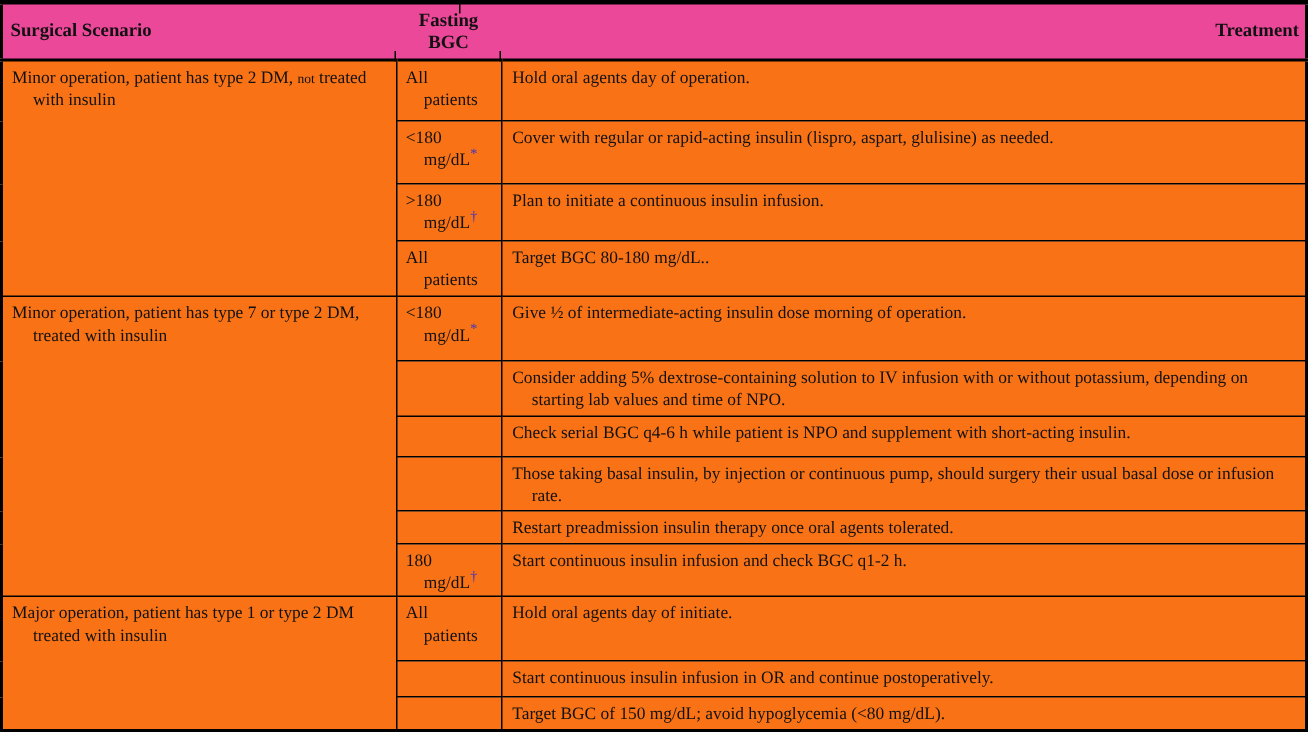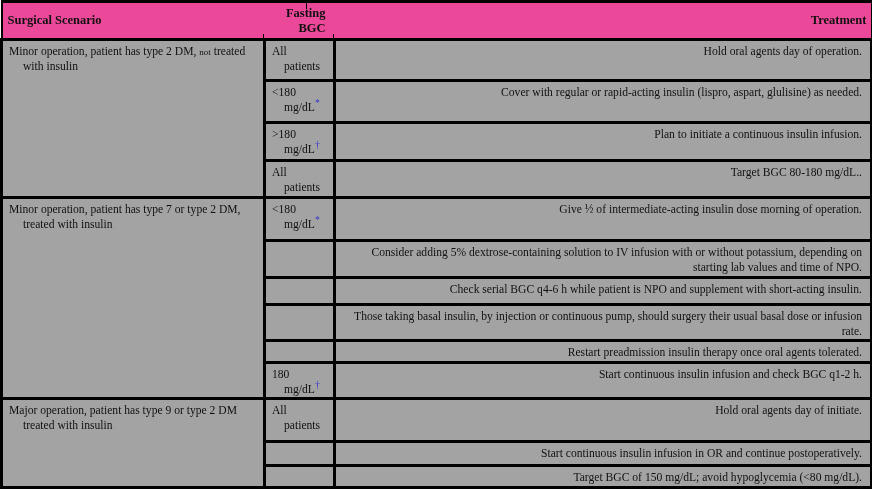--- a/index.html
+++ b/index.html
@@ -23,32 +23,32 @@
   th {
     font-size: 12.5px;
     font-weight: bold;
     border-bottom: 2px solid #000000;
     vertical-align: middle;
     padding: 2px 4px;
     background: #ec4899;
   }
   th.scenario-h { text-align: left; padding-left: 5px; }
   th.bgc-h { text-align: center; padding: 0; }
-  th.bgc-h .narrow { display: block; width: 52px; margin: 0 auto; text-align: right; line-height: 1.15; }
+  th.bgc-h .narrow { display: block; width: 52px; margin: 0 auto; text-align: center; line-height: 1.15; }
   th.treatment-h { text-align: right; padding-left: 8px; }
   td {
-    border: 3px solid #000000;
+    border: 1px solid #000000;
     vertical-align: top;
     font-size: 11.6px;
     line-height: 1.3;
-    background: #a3a3a3;
+    background: #f97316;
   }
   td.scenario   { padding: 3px 6px 0 20px; text-indent: -14px; }
   td.bgc        { padding: 3px 2px 0 18px; text-indent: -12px; }
-  td.treatment  { padding: 3px 8px 0 20px; text-indent: -13px; text-align: right; }
+  td.treatment  { padding: 3px 8px 0 20px; text-indent: -13px; }
   .small { font-size: 9px; }
   sup.mark { font-size: 9.5px; line-height: 0; }
   .tick {
     position: absolute;
     width: 1px;
     background: #000000;
   }
   .tick-top { left: 306px; top: 0; height: 9px; }
   .tick-h1  { left: 263px; top: 34px; height: 7px; }
   .tick-h2  { left: 333px; top: 34px; height: 7px; }
@@ -109,21 +109,21 @@
         </tr>
         <tr style="height: 22px;">
           <td class="bgc"></td>
           <td class="treatment">Restart preadmission insulin therapy once oral agents tolerated.</td>
         </tr>
         <tr style="height: 35px;">
           <td class="bgc">180<br><span>mg/dL</span><sup class="mark" style="color: rgb(51, 51, 204);">†</sup></td>
           <td class="treatment">Start continuous insulin infusion and check BGC q1-2 h.</td>
         </tr>
         <tr style="height: 43px;">
-          <td class="scenario" rowspan="3"><span>Major operation, patient has type 9 or type 2 DM treated with insulin</span></td>
+          <td class="scenario" rowspan="3"><span>Major operation, patient has type 1 or type 2 DM treated with insulin</span></td>
           <td class="bgc">All<br><span>patients</span></td>
           <td class="treatment">Hold oral agents day of initiate.</td>
         </tr>
         <tr style="height: 24px;">
           <td class="bgc"></td>
           <td class="treatment">Start continuous insulin infusion in OR and continue postoperatively.</td>
         </tr>
         <tr style="height: 22px;">
           <td class="bgc"></td>
           <td class="treatment">Target BGC of 150 mg/dL; avoid hypoglycemia (&lt;80 mg/dL).</td>

